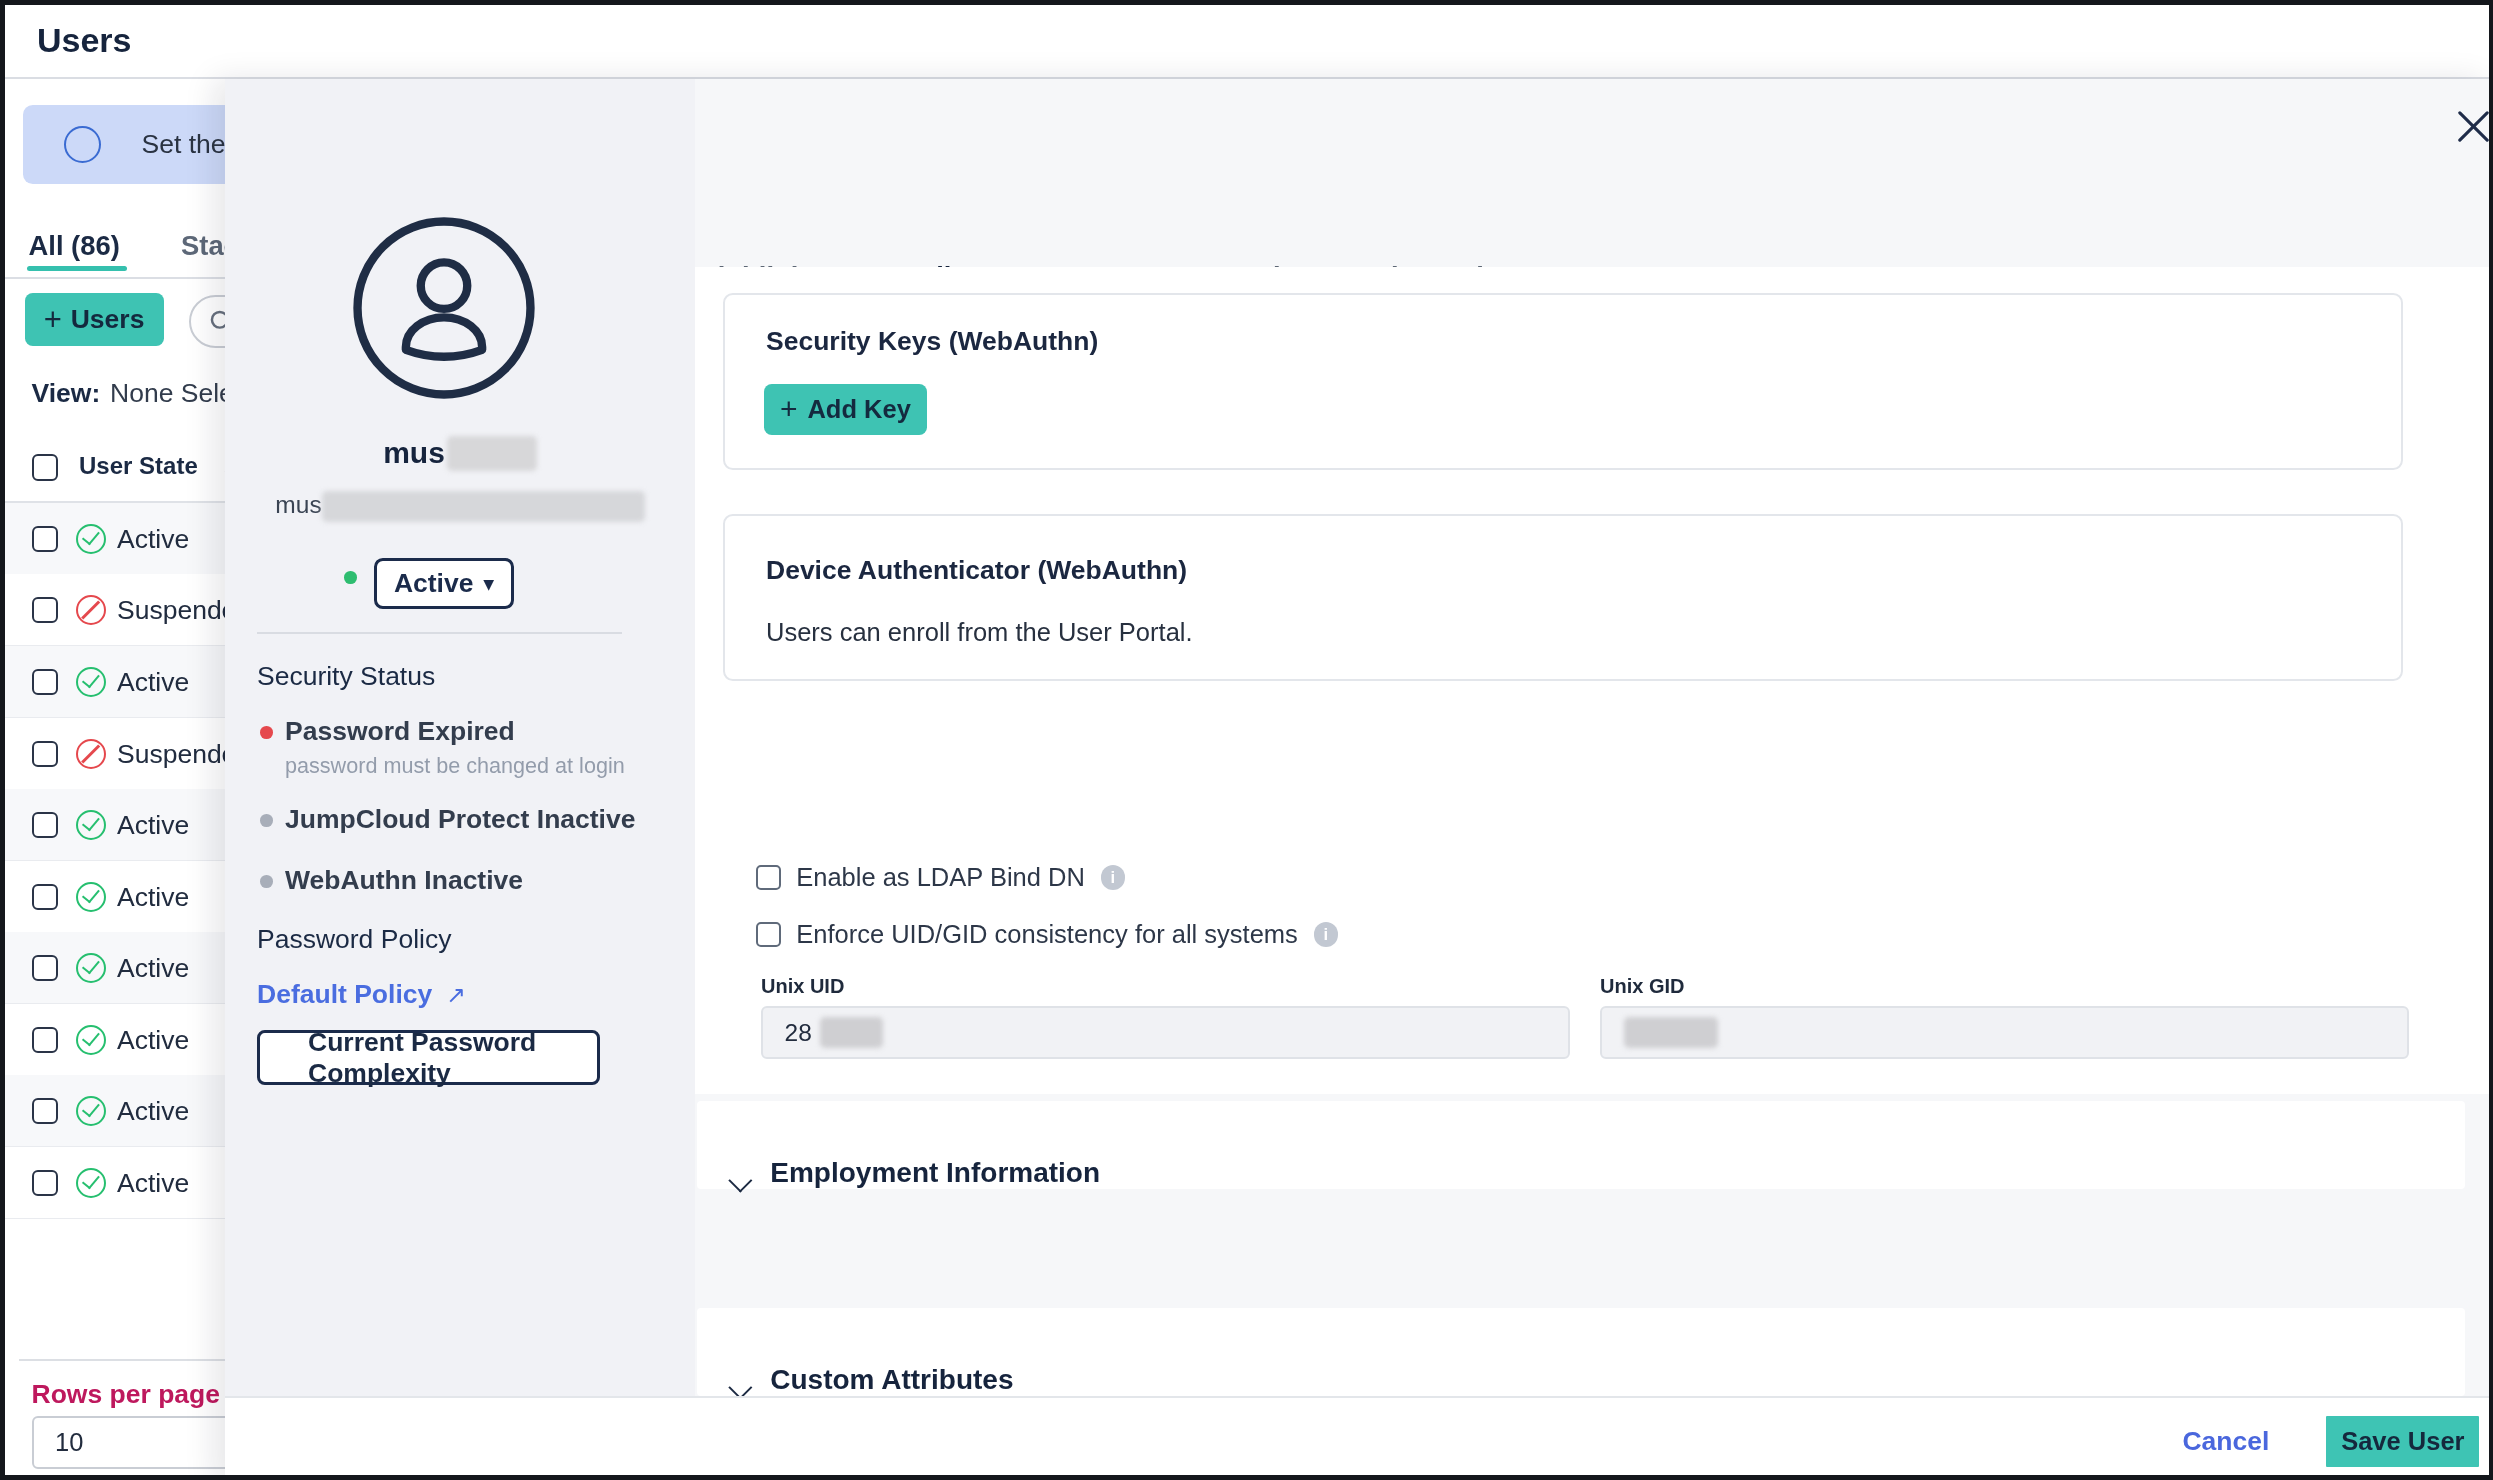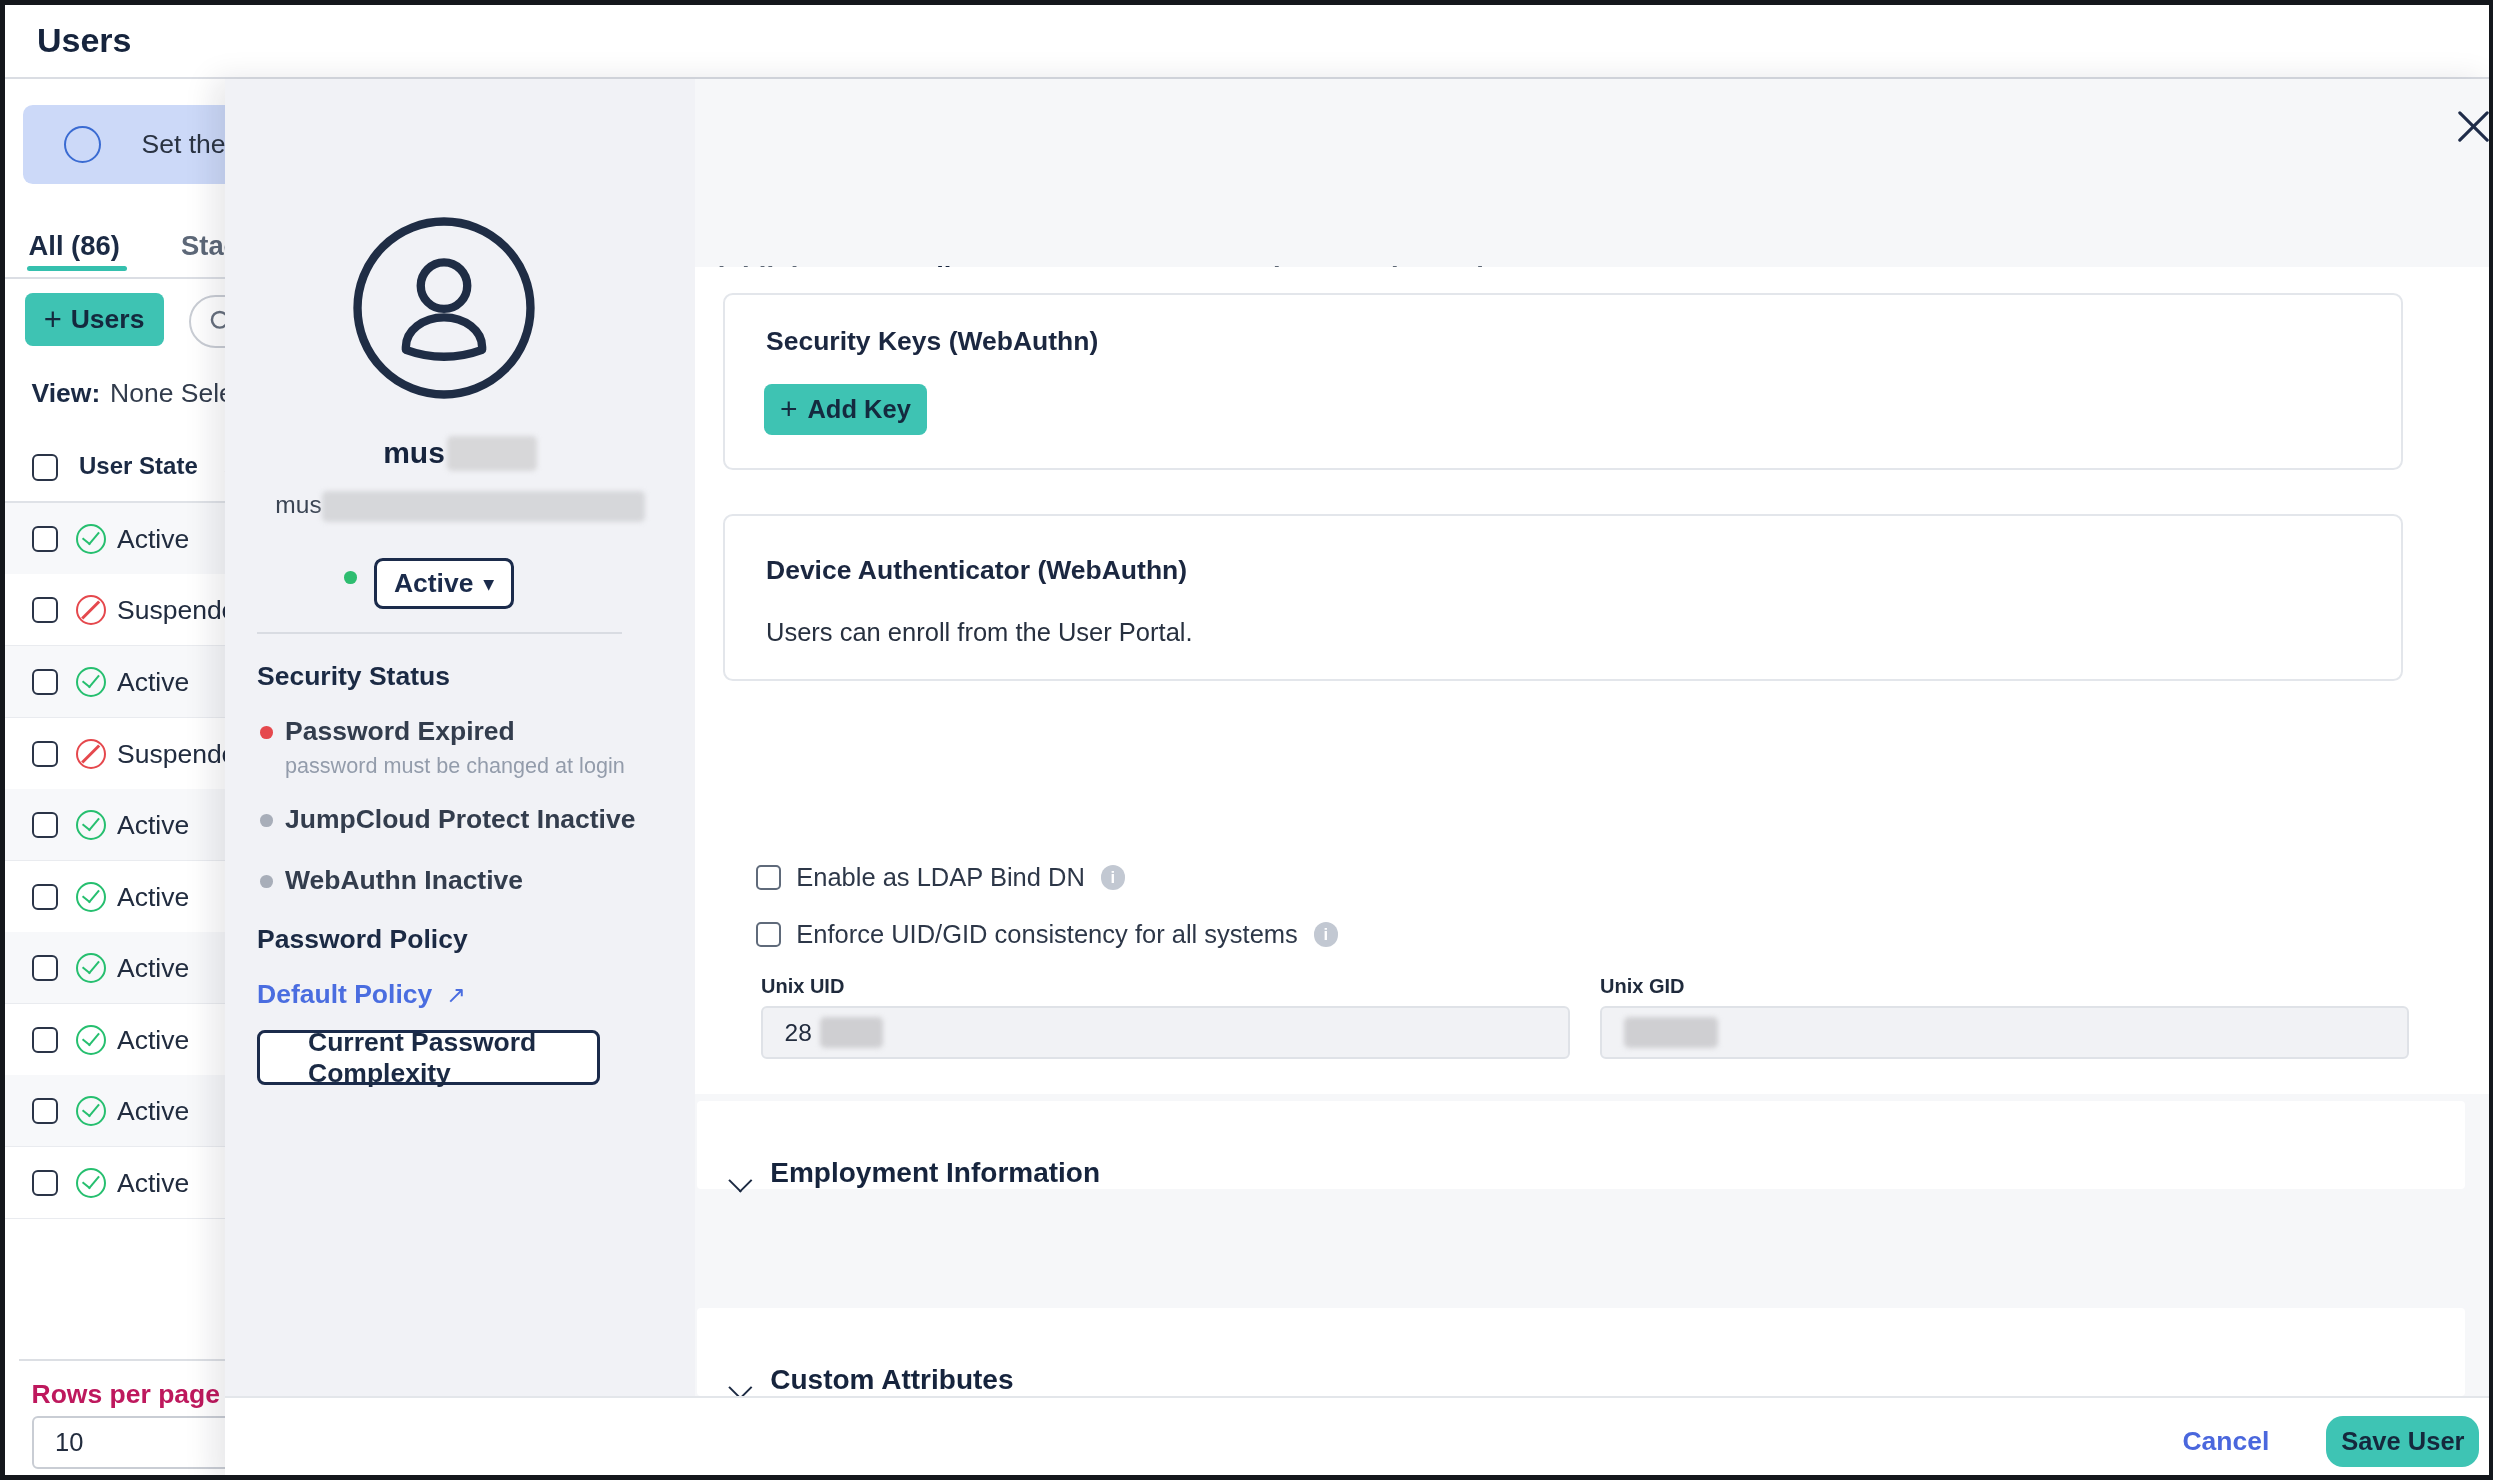--- a/index.html
+++ b/index.html
@@ -45,21 +45,21 @@
   .ppanel{position:absolute;left:0;top:0;width:470px;height:1317px;background:#f1f2f6;}
   .avatar{position:absolute;left:126px;top:136px;width:186px;height:186px;}
   .pname{position:absolute;left:0;top:357px;width:470px;text-align:center;font-size:30px;font-weight:700;color:#16243d;}
   .pname .blur{display:inline-block;width:90px;height:35px;background:#d7d7d9;border-radius:4.9px;filter:blur(2.5px);vertical-align:-7.8px;margin-left:2px;}
   .pemail{position:absolute;left:0;top:412px;width:470px;text-align:center;font-size:24.5px;color:#3a4453;}
   .pemail .blur{display:inline-block;width:323px;height:31px;background:#d6d7da;border-radius:4.9px;filter:blur(2.5px);vertical-align:-8.8px;}
   .pstate-dot{position:absolute;left:119px;top:492px;width:12.7px;height:12.7px;border-radius:50%;background:#2ebd70;}
   .pstate-btn{position:absolute;left:149px;top:479px;width:140px;height:51px;background:#fff;border:3.4px solid #1b2b4b;border-radius:8.8px;display:flex;align-items:center;justify-content:center;gap:9.8px;font-size:26.5px;font-weight:700;color:#1b2b4b;}
   .pstate-btn::after{content:"▾";font-size:21.6px;color:#1b2b4b;}
   .pdivider{position:absolute;left:32px;top:553px;width:365px;height:1.5px;background:#d9dce2;}
-  .ptitle{position:absolute;left:32px;font-size:26.5px;font-weight:700;color:#1b2a44;}
+  .ptitle{position:absolute;left:32px;font-size:26.5px;font-weight:400;color:#1b2a44;}
   .sec-item{position:absolute;left:60px;font-size:26.5px;font-weight:600;color:#333d4d;}
   .sec-dot{position:absolute;left:35px;width:12.7px;height:12.7px;border-radius:50%;}
   .sec-sub{position:absolute;left:60px;font-size:21.6px;color:#939cab;}
   .plink{position:absolute;left:32px;top:900px;font-size:26.5px;font-weight:700;color:#4a6de0;}
   .plink::after{content:"↗";font-size:23.5px;margin-left:13.7px;font-weight:400;}
   .cpx-btn{position:absolute;left:32px;top:951px;width:343px;height:55px;background:#fff;border:3.4px solid #1b2b4b;border-radius:7.8px;display:flex;align-items:center;justify-content:center;font-size:26.5px;font-weight:700;color:#1b2a44;padding-left:48px;}
   .close-x{position:absolute;left:2227px;top:25.5px;width:43px;height:43px;cursor:pointer;}
 
   .dtabs{position:absolute;left:473px;top:182px;display:flex;gap:45px;align-items:baseline;}
   .dtab{font-size:27.4px;font-weight:600;color:#5d6775;position:relative;padding-bottom:13.7px;}
@@ -86,21 +86,21 @@
   .unix-label{position:absolute;font-size:20px;font-weight:700;color:#1f2a3c;top:708px;}
   .unix-field{position:absolute;top:739px;width:809px;height:53px;background:#f1f2f5;border:2px solid #dfe2e7;border-radius:5.9px;display:flex;align-items:center;padding-left:21.6px;font-size:24.5px;color:#222c3e;gap:7.8px;}
   .unix-field .blur{display:inline-block;height:31px;background:#cfcfd2;border-radius:4.9px;filter:blur(2.9px);}
 
   .accordion{position:absolute;left:472px;width:1768px;background:#fff;border-radius:3.9px;display:flex;align-items:flex-end;}
   .chev-down{width:16.7px;height:16.7px;border-right:2.9px solid #1c2a42;border-bottom:2.9px solid #1c2a42;transform:rotate(45deg);margin:-7.8px 21.6px 0 35px;flex:none;}
   .acc-title{font-size:28px;font-weight:700;color:#16243d;}
 
   .mfooter{position:absolute;left:0;top:1317px;width:2270px;height:88px;background:#fff;border-top:2px solid #e3e6ea;display:flex;align-items:center;justify-content:flex-end;}
   .cancel-link{font-size:26.5px;font-weight:700;color:#4a67dd;margin-right:57px;}
-  .save-btn{width:153px;height:51px;background:#3ec4b4;border-radius:17px;display:flex;align-items:center;justify-content:center;font-size:25.5px;font-weight:700;color:#15293d;margin-right:15.7px;}
+  .save-btn{width:153px;height:51px;background:#3ec4b4;border-radius:1px;display:flex;align-items:center;justify-content:center;font-size:25.5px;font-weight:700;color:#15293d;margin-right:15.7px;}
 </style>
 </head>
 <body>
 
 <div class="frame">
 
   <div class="page-title">Users</div>
   <div class="hdr-divider"></div>
 
   <div class="banner">

